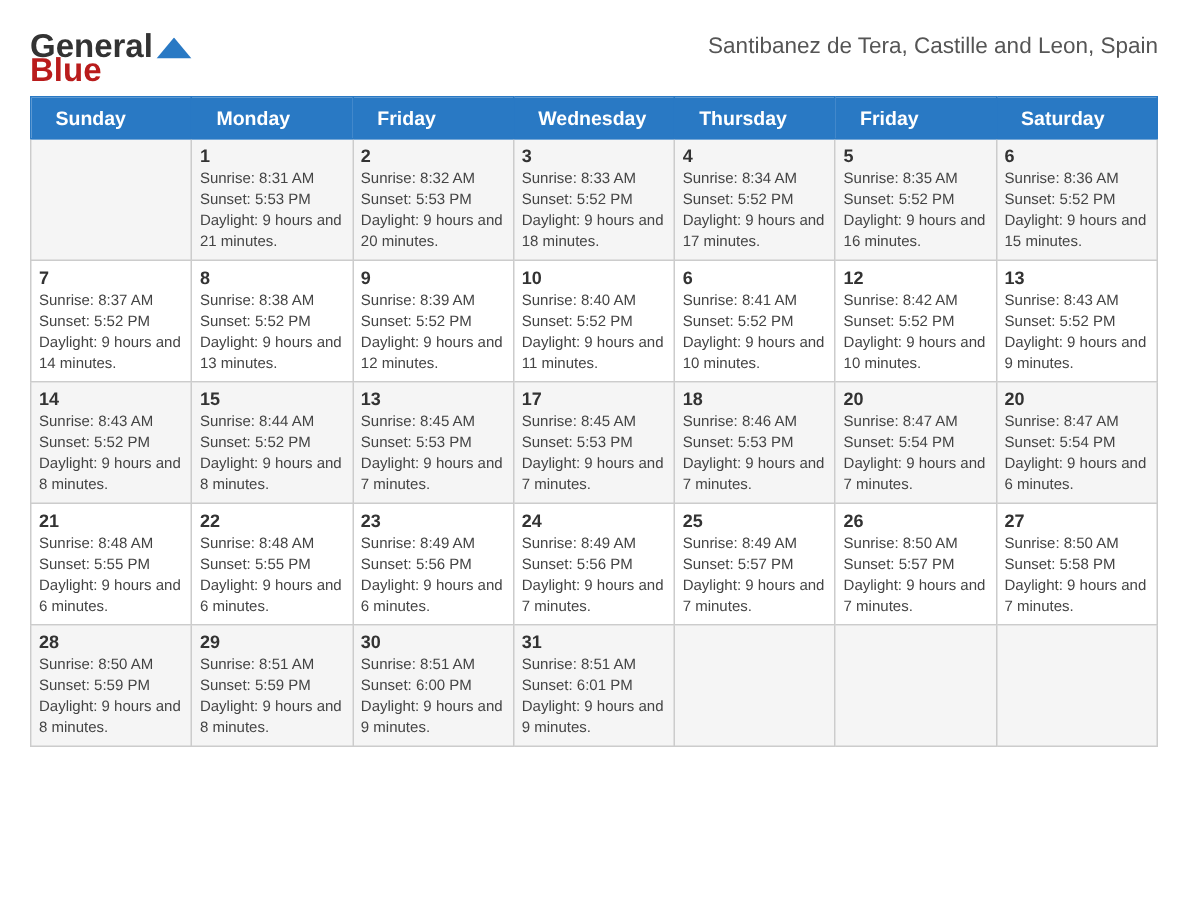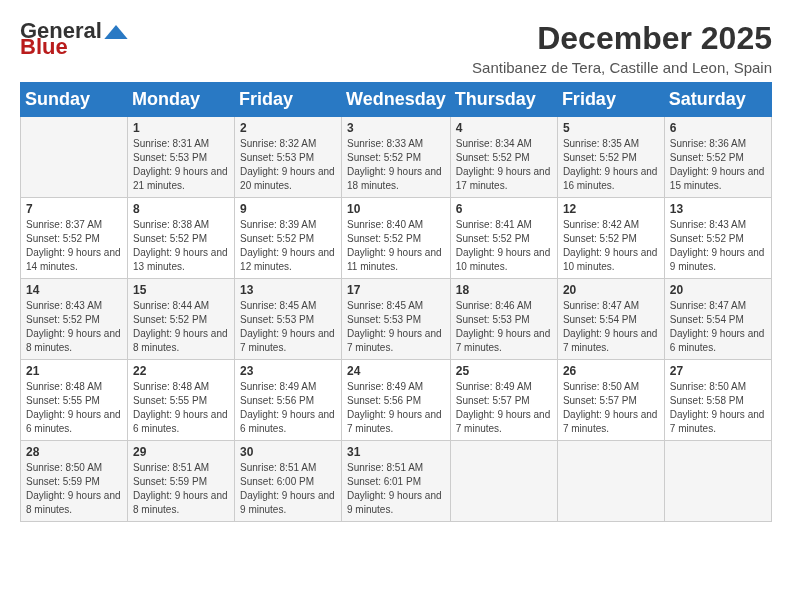--- a/index.html
+++ b/index.html
@@ -47,23 +47,23 @@
       margin-top: 2px;
     }
     table {
       width: 100%;
       border-collapse: collapse;
       font-size: 11px;
     }
     thead tr th {
       background-color: #2979c4;
       color: #fff;
-      padding: 6px 4px;
+      padding: 6px 16px;
       text-align: left;
-      font-size: 18px;
+      font-size: 13px;
       font-weight: bold;
       border: 1px solid #2979c4;
     }
     tbody tr td {
       border: 1px solid #ccc;
       vertical-align: top;
       padding: 4px 5px;
       min-height: 70px;
       width: calc(100% / 7);
     }
@@ -93,21 +93,20 @@
   <div class="logo">
     <div style="display:flex; align-items:center;">
       <span class="logo-text">General</span>
       <svg class="logo-icon" viewBox="0 0 30 18" xmlns="http://www.w3.org/2000/svg" style="margin-left:2px; margin-top:2px;">
         <polygon points="0,18 15,0 30,18" fill="#2979c4"></polygon>
       </svg>
     </div>
     <span class="logo-text" style="color:#b91c1c; font-size:22px; font-weight:bold; margin-top:-6px; margin-left:0;">Blue</span>
   </div>
   <div class="title-section">
-    <div class="month-title">December 2025</div>
     <div class="location">Santibanez de Tera, Castille and Leon, Spain</div>
   </div>
 </div>
 
 <table>
   <thead>
     <tr>
     <th>Sunday</th>
         <th>Monday</th>
         <th>Friday</th>

